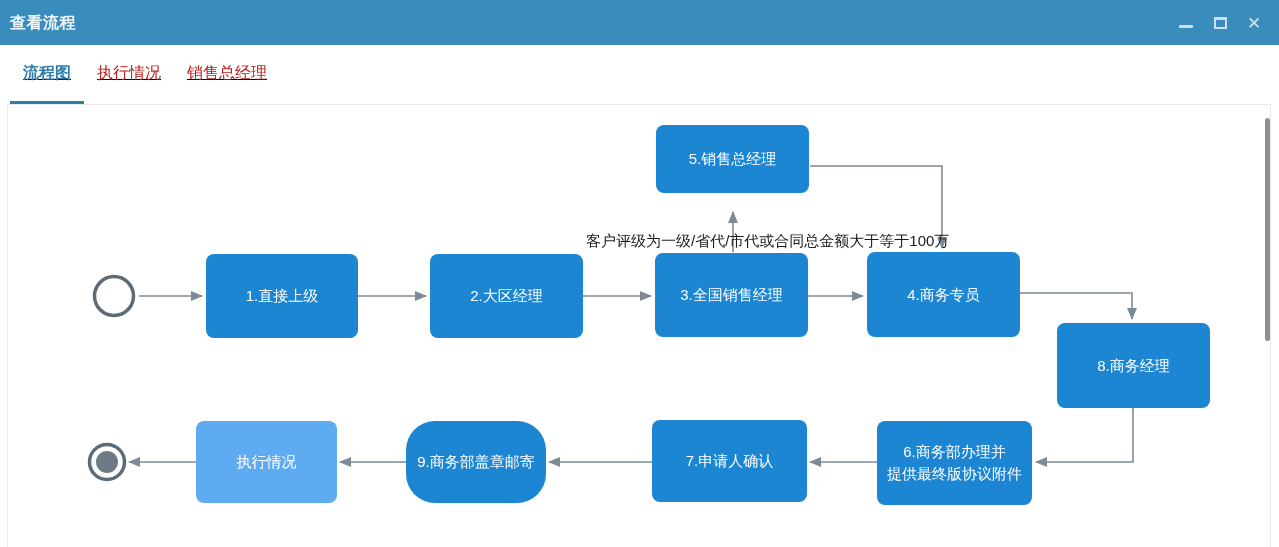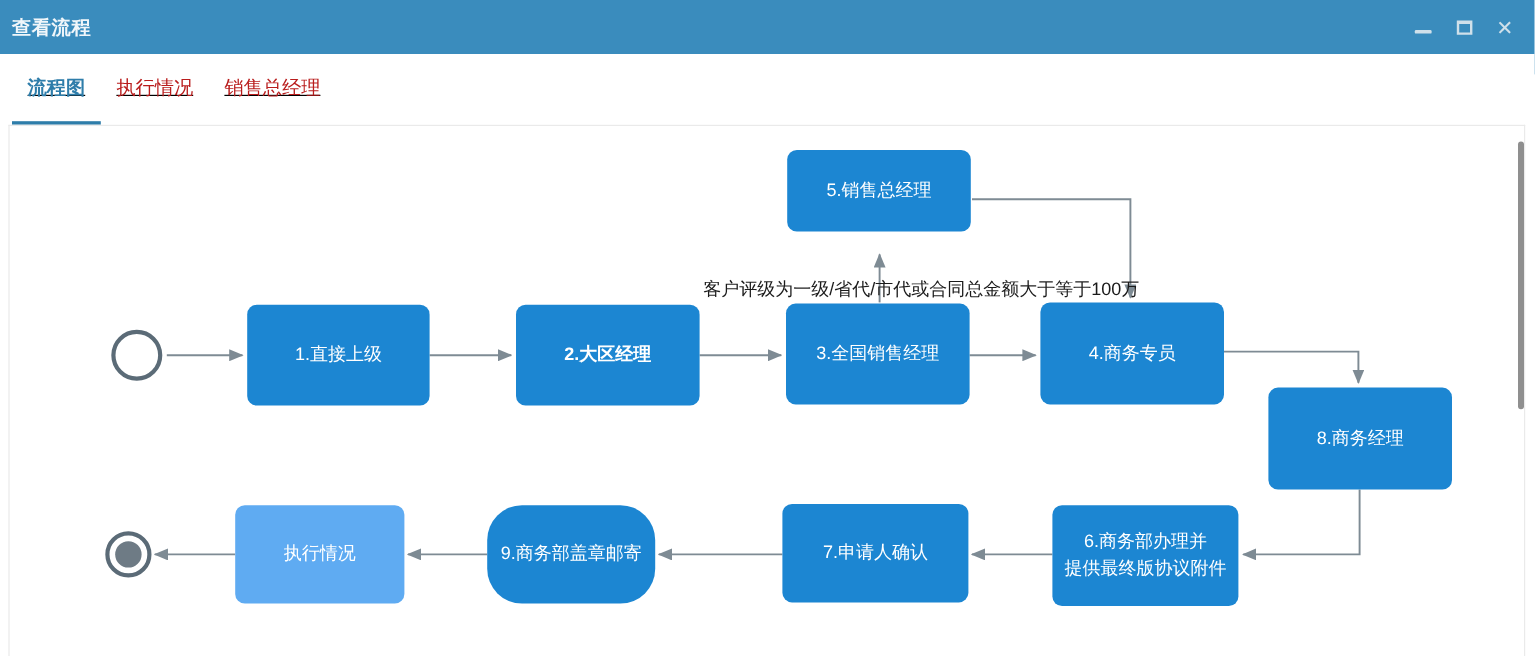--- a/index.html
+++ b/index.html
@@ -205,21 +205,21 @@
         <path d="M196,462 L129,462" marker-end="url(#arrow)"></path>
       </g>
     </svg>
 
     <div class="condition-label">客户评级为一级/省代/市代或合同总金额大于等于100万</div>
 
     <div class="flow-node" style="left:206px; top:254px; width:152px; height:84px;">
       <span class="node-label">1.直接上级</span>
     </div>
 
-    <div class="flow-node" style="left:430px; top:254px; width:153px; height:84px;font-weight:bold;">
+    <div class="flow-node" style="left:430px; top:254px; width:153px; height:84px;">
       <span class="node-label">2.大区经理</span>
     </div>
 
     <div class="flow-node" style="left:655px; top:253px; width:153px; height:84px;">
       <span class="node-label">3.全国销售经理</span>
     </div>
 
     <div class="flow-node" style="left:867px; top:252px; width:153px; height:85px;">
       <span class="node-label">4.商务专员</span>
     </div>

